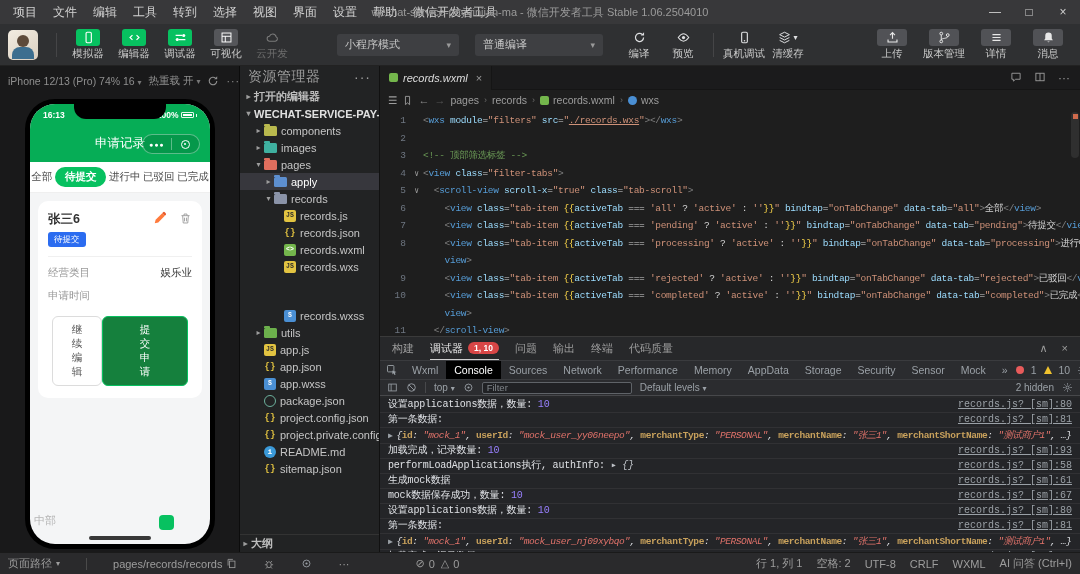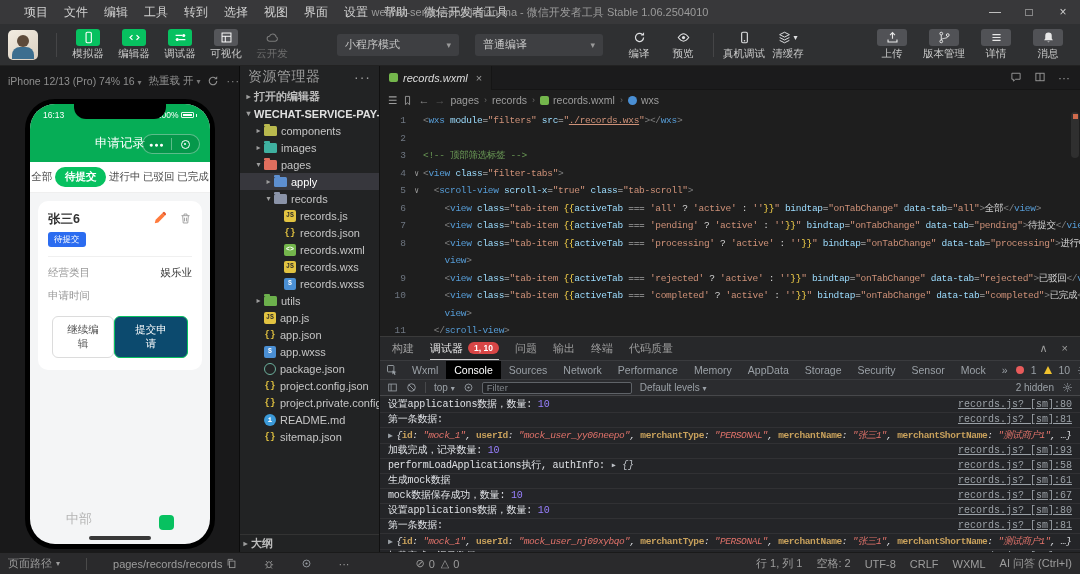--- a/index.html
+++ b/index.html
@@ -2,21 +2,21 @@
 <html><head>
 <meta charset="utf-8">
 <style>
   * { box-sizing: border-box; margin:0; padding:0; }
   html,body { width:1080px; height:574px; overflow:hidden; }
   body { position:relative; background:#1e1e1e; font-family:"Liberation Sans",sans-serif; color:#cccccc; font-size:12px; }
   .icn svg{display:block}
 
   
   .titlebar{position:absolute;top:0;left:0;right:0;height:24px;background:#38383a;display:flex;align-items:center;z-index:30}
-  #menu-items{display:flex;align-items:center;padding-left:16px}
+  #menu-items{display:flex;align-items:center;padding-left:5px}
   .menu-item{padding:0 8px;font-size:12px;color:#d2d2d2;line-height:24px;cursor:default}
   .title-text{position:absolute;left:50%;transform:translateX(-50%);color:#9b9b9b;font-size:11px;white-space:nowrap}
   .win-controls{margin-left:auto;display:flex;align-items:center}
   .win-btn{width:34px;text-align:center;color:#cfcfcf;font-size:12px;line-height:24px}
 
   
   .toolbar{position:absolute;top:24px;left:0;right:0;height:42px;background:#2f3032;border-bottom:1px solid #222;display:flex;align-items:center;z-index:29}
   .avatar{width:30px;height:30px;border-radius:5px;margin:0 10px 0 8px;background:linear-gradient(145deg,#f3ece1,#d9cfc0);position:relative;overflow:hidden}
   .avatar:before{content:"";position:absolute;left:9px;top:5px;width:12px;height:12px;border-radius:50%;background:#5d4a3a}
   .avatar:after{content:"";position:absolute;left:4px;top:17px;width:22px;height:12px;border-radius:8px 8px 0 0;background:#3c6e8f}
@@ -36,21 +36,21 @@
   .rtool{width:52px;display:flex;flex-direction:column;align-items:center;gap:1px}
   .rtool .rbox{width:30px;height:17px;border-radius:3px;background:#515256;display:flex;align-items:center;justify-content:center}
 
   
   .sim{position:absolute;left:0;top:66px;width:240px;bottom:22px;background:#19191a;border-right:1px solid #0c0c0c}
   .sim-toolbar{height:30px;display:flex;align-items:center;padding:0 8px;gap:7px;font-size:10.5px;color:#8f8f8f;white-space:nowrap}
   .sim-caret{font-size:8px;color:#777}
   .phone{position:absolute;left:25px;top:33px;width:190px;height:450px;background:#000;border-radius:30px;padding:5px}
   .screen{width:100%;height:100%;background:#f4f5f6;border-radius:25px;overflow:hidden;position:relative}
   .notch{position:absolute;top:0;left:50%;transform:translateX(-50%);width:92px;height:15px;background:#000;border-radius:0 0 12px 12px;z-index:6}
-  .p-status{height:22px;background:#06ad56;color:#fff;display:flex;align-items:center;justify-content:space-between;padding:0 13px;font-size:8.5px;font-weight:normal}
+  .p-status{height:22px;background:#06ad56;color:#fff;display:flex;align-items:center;justify-content:space-between;padding:0 13px;font-size:8.5px;font-weight:bold}
   .batt{display:inline-flex;align-items:center;gap:2px}
   .batt-body{width:13px;height:6px;border:1px solid rgba(255,255,255,.9);border-radius:1px;position:relative}
   .batt-body:before{content:"";position:absolute;left:1px;top:1px;bottom:1px;width:9px;background:#fff}
   .batt-cap{width:1.5px;height:3px;background:rgba(255,255,255,.9)}
   .p-nav{height:36px;background:#06ad56;position:relative}
   .p-nav-title{position:absolute;left:0;right:0;top:9px;text-align:center;color:#fff;font-size:12.5px}
   .capsule{position:absolute;right:10px;top:8px;width:58px;height:20px;border:1px solid rgba(255,255,255,.35);background:rgba(0,0,0,.12);border-radius:999px;display:flex;align-items:center}
   .cap-dots{flex:1;text-align:center;color:#fff;font-size:7px;letter-spacing:1px}
   .cap-div{width:1px;height:12px;background:rgba(255,255,255,.35)}
   .cap-target{flex:1;display:flex;align-items:center;justify-content:center}
@@ -65,22 +65,22 @@
   .card-name{font-size:12.5px;color:#333;font-weight:bold}
   .card-icons{margin-left:auto;display:flex;gap:12px;align-items:center}
   .badge{display:inline-block;margin-top:4px;background:#2b6cf0;color:#fff;font-size:8.5px;padding:1.5px 6px;border-radius:3px}
   .card-div{height:1px;background:#f0f0f0;margin:9px 0}
   .field{display:flex;justify-content:space-between;font-size:10.5px;margin:9px 0}
   .field .fl{color:#999}
   .field .fv{color:#333}
   .card-btns{display:flex;justify-content:space-between;margin-top:13px;padding:0 4px}
   .btn{font-size:10.5px;border-radius:6px;padding:6px 14px}
   .btn.outline{border:1px solid #dcdcdc;color:#555;background:#fff}
-  .btn.primary{background:#0c4a6e;color:#fff;border:1px solid #07c160;padding:6px 20px}
-  .p-footer-left{position:absolute;left:36px;bottom:16px;font-size:13px;color:#b5b5b5}
+  .btn.primary{background:#15803d;color:#fff;border:1px solid #07c160;padding:6px 32px}
+  .p-footer-left{position:absolute;left:4px;bottom:16px;font-size:11px;color:#b5b5b5}
   .p-footer-badge{position:absolute;right:36px;bottom:14px;width:15px;height:15px;border-radius:4px;background:#07c160}
   .home-bar{position:absolute;bottom:4px;left:50%;transform:translateX(-50%);width:62px;height:4px;border-radius:2px;background:#161616;opacity:.85}
 
   
   .explorer{position:absolute;left:240px;top:66px;width:140px;bottom:22px;background:#222324;border-right:1px solid #111;overflow:hidden}
   .exp-head{height:22px;display:flex;align-items:center;padding:0 8px;font-size:14px;color:#9d9d9d;letter-spacing:.5px}
   .exp-more{margin-left:auto;color:#9d9d9d;letter-spacing:1px}
   .trow{height:17px;display:flex;align-items:center;font-size:11px;color:#c5c5c5;white-space:nowrap;overflow:hidden;cursor:default}
   .trow.selected{background:#37373d;color:#fff}
   .trow.project{color:#e0e0e0;font-weight:bold}
@@ -465,21 +465,21 @@
       <div class="trow" style="padding-left: 33px;">
         <span class="tcaret"></span>
         <span class="ticon fi wxml">&lt;&gt;</span>
         <span>records.wxml</span>
       </div>
       <div class="trow" style="padding-left: 33px;">
         <span class="tcaret"></span>
         <span class="ticon fi js">JS</span>
         <span>records.wxs</span>
       </div>
-      <div class="trow" style="padding-left: 33px;">
+      <div class="trow" style="padding-left: 33px; margin-top: 32px;">
         <span class="tcaret"></span>
         <span class="ticon fi wxss">S</span>
         <span>records.wxss</span>
       </div>
       <div class="trow" style="padding-left: 13px;">
         <span class="tcaret">▸</span>
         <span class="ticon folder" style="background: rgb(108, 176, 76);"></span>
         <span>utils</span>
       </div>
       <div class="trow" style="padding-left: 13px;">

